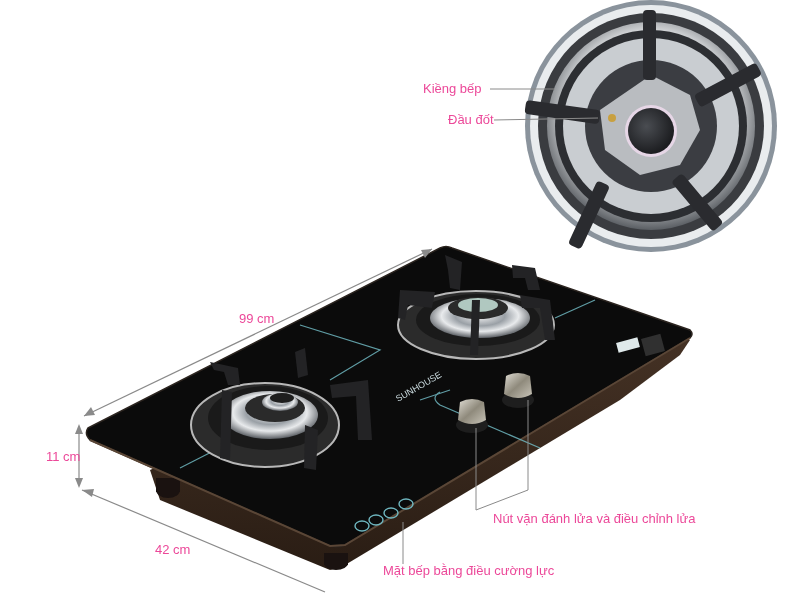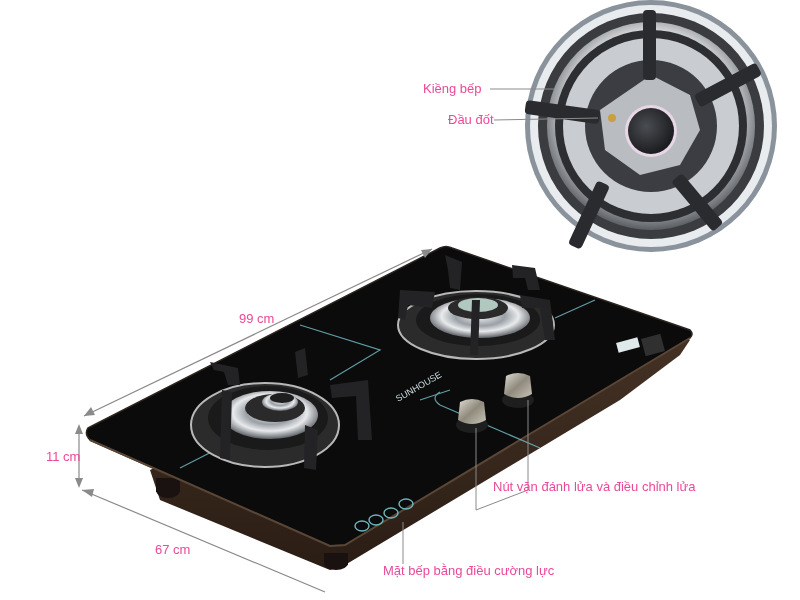--- a/index.html
+++ b/index.html
@@ -151,17 +151,17 @@
     <polygon points="79,424 75,434 83,434" stroke="none"></polygon>
     <polygon points="79,488 75,478 83,478" stroke="none"></polygon>
 
     <line x1="82" y1="490" x2="325" y2="592"></line>
     <polygon points="82,490 92,497 94,489" stroke="none"></polygon>
   </g>
 </svg>
 
 <div class="label" style="left:423px; top:81px;">Kiềng bếp</div>
 <div class="label" style="left:448px; top:112px;">Đầu đốt</div>
-<div class="label" style="left:493px; top:479px;">Nút vặn đánh lửa và điều chỉnh lửa</div>
+<div class="label" style="left:493px; top:511px;">Nút vặn đánh lửa và điều chỉnh lửa</div>
 <div class="label" style="left:383px; top:563px;">Mặt bếp bằng điều cường lực</div>
 <div class="label" style="left:239px; top:311px;">99 cm</div>
 <div class="label" style="left:32px; top:449px;margin-left:14px;">11 cm</div>
-<div class="label" style="left:155px; top:542px;">67 cm</div>
+<div class="label" style="left:155px; top:542px;">42 cm</div>
 
 </body></html>

